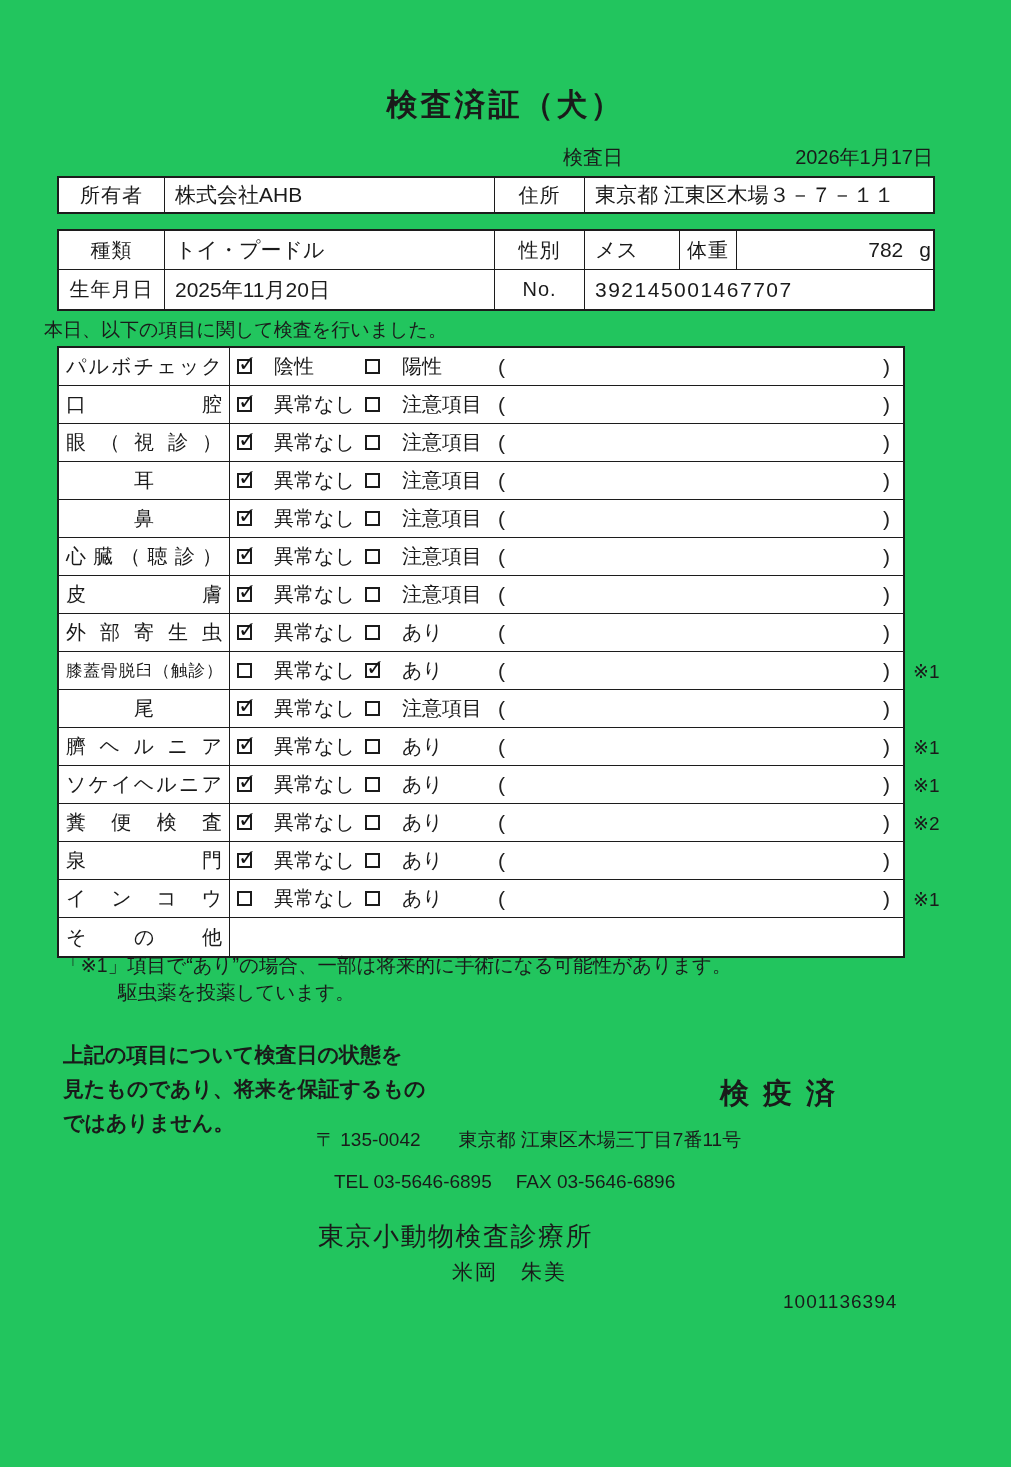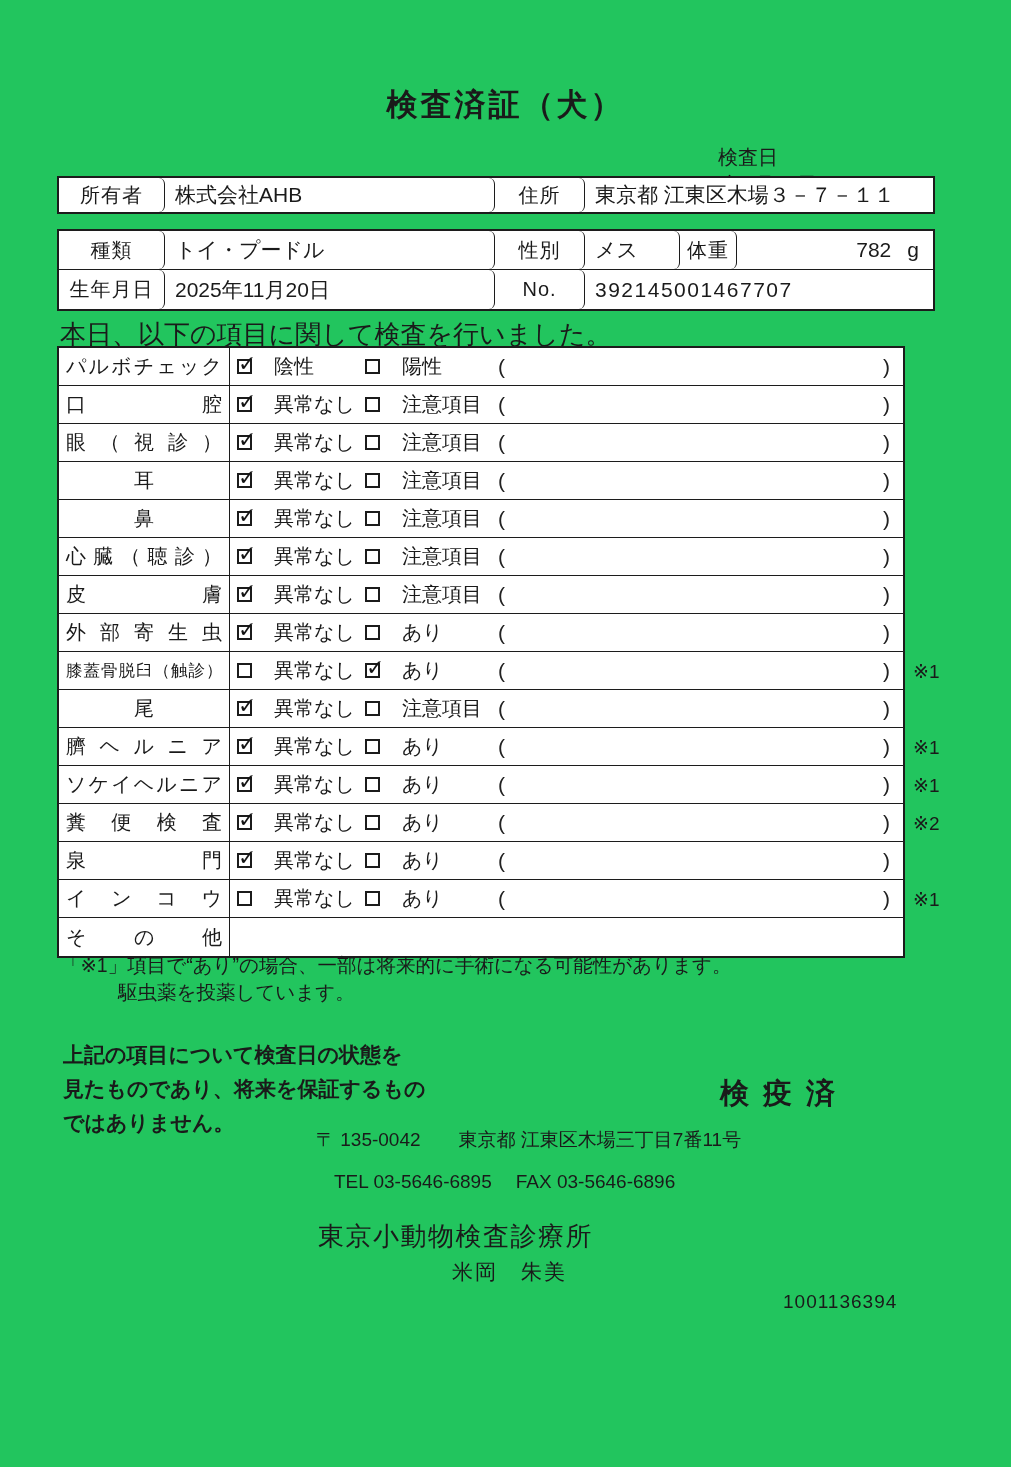--- a/index.html
+++ b/index.html
@@ -25,59 +25,57 @@
     text-align: center;
     font-size: 31px;
     font-weight: 600;
     letter-spacing: 3px;
   }
   .date-row {
     position: absolute;
     top: 144px; left: 563px; width: 370px;
     display: flex; justify-content: space-between; align-items: center;
     font-size: 20px;
-    flex-direction: column;
   }
 
   
   .tbl {
     position: absolute;
     left: 57px; width: 878px;
     border: 2px solid #1c1c1c;
     background: #fff;
   }
   .owner-tbl { top: 176px; height: 38px; display: flex; }
   .pet-tbl   { top: 229px; height: 82px; }
   .pet-row   { display: flex; height: 39px; }
   .pet-row.first { border-bottom: 1.8px solid #1c1c1c; }
 
   .cell {
     display: flex; align-items: center;
     border-right: 1.8px solid #1c1c1c;
     height: 100%;
     overflow: hidden;
-    border-radius: 6px;
   }
   .cell.last { border-right: none; }
   .cell.label { justify-content: center; font-size: 20px; letter-spacing: 1px; }
   .cell.value { padding-left: 10px; font-size: 21px; }
   .w-106 { width: 106px; flex: 0 0 106px; }
   .w-330 { width: 330px; flex: 0 0 330px; }
   .w-90  { width: 90px;  flex: 0 0 90px; }
   .w-95  { width: 95px;  flex: 0 0 95px; }
   .w-57  { width: 57px;  flex: 0 0 57px; letter-spacing: 0; }
   .flex1 { flex: 1 1 auto; }
-  .weight-cell { justify-content: flex-end; padding-right: 14px; gap: 16px; }
+  .weight-cell { justify-content: flex-end; padding-right: 2px; gap: 16px; }
   .no-cell { letter-spacing: 1.5px; }
 
   
   .intro {
     position: absolute;
-    top: 317px; left: 60px;
-    font-size: 26px;
+    top: 317px; left: 44px;
+    font-size: 19px;
   }
 
   
   .insp-table {
     position: absolute;
     top: 346px; left: 57px; width: 848px;
     border: 2px solid #1c1c1c;
     background: #fff;
   }
   .insp-row {

